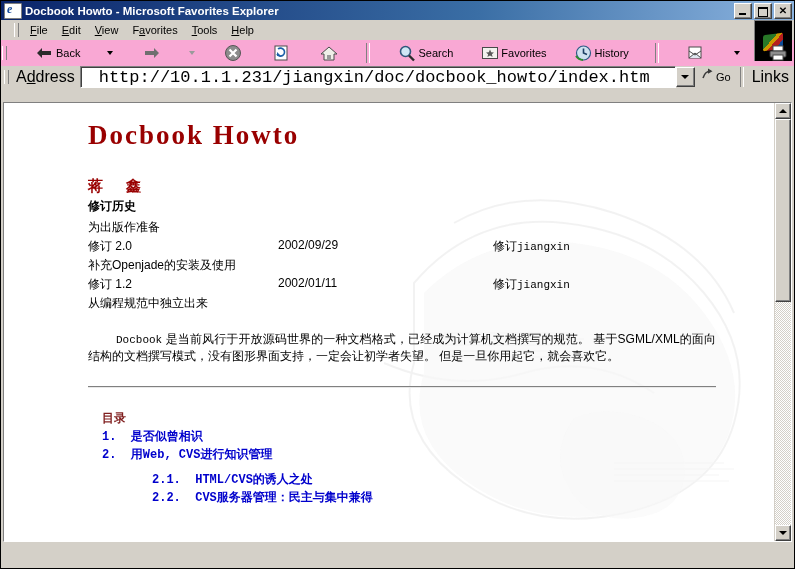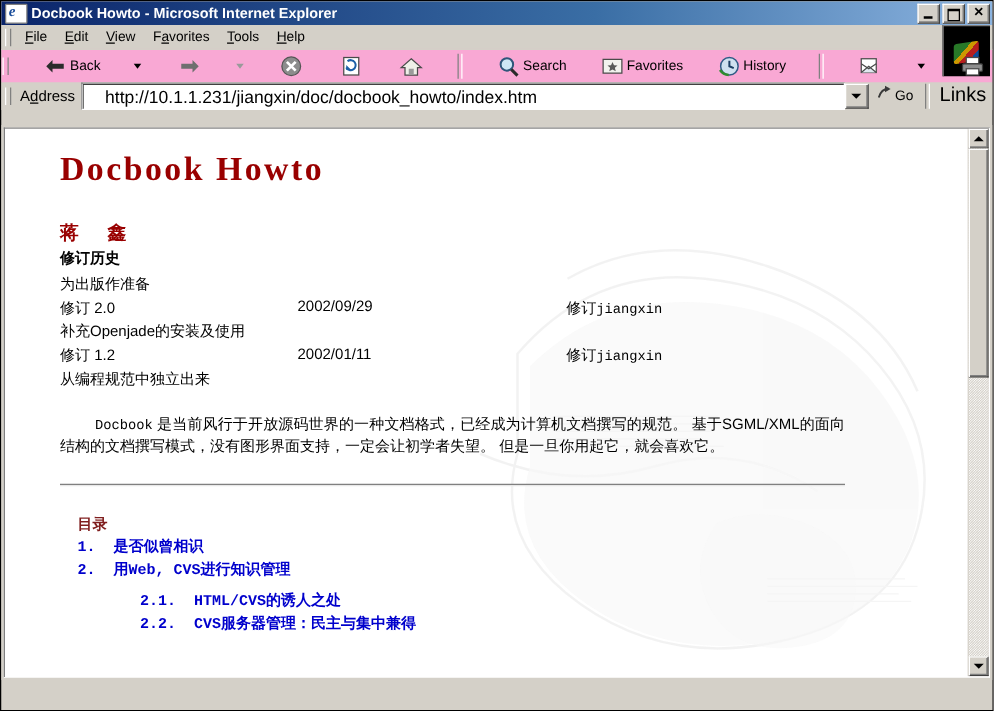--- a/index.html
+++ b/index.html
@@ -87,21 +87,21 @@
   }
   .tb-btn.close { font-weight: bold; font-size: 10px; line-height: 13px; }
 
   
   #menubar {
     height: 19px;
     display: flex;
     align-items: center;
     background: #d4d0c8;
     border-bottom: 0;
-    padding-left: 2px;
+    padding-left: 12px;
     box-sizing: border-box;
     position: relative;
   }
   .grip {
     width: 3px;
     height: 14px;
     margin: 0 4px 0 1px;
     border-left: 1px solid #fff;
     border-right: 1px solid #808080;
     flex: none;
@@ -177,43 +177,44 @@
   
   #addrbar {
     height: 22px;
     display: flex;
     align-items: center;
     background: #d4d0c8;
     padding-left: 2px;
     box-sizing: border-box;
   }
   #addrbar .addr-label {
-    font-size: 12px;
+    font-size: 16px;
     padding: 0 5px 0 3px;
     white-space: nowrap;
   }
   #addr-field {
     flex: 1 1 auto;
     height: 20px;
     background: #fff;
     border-top: 1px solid #808080;
     border-left: 1px solid #808080;
     border-right: 1px solid #fff;
     border-bottom: 1px solid #fff;
     box-shadow: inset 1px 1px 0 #404040;
     display: flex;
     align-items: center;
     position: relative;
     overflow: hidden;
   }
   #addr-url {
-    font-size: 14px;
+    font-size: 17px;
     color: #000;
     padding-left: 18px;
     white-space: nowrap;
+    font-family: Liberation Mono, monospace;
   }
   #addr-drop {
     width: 17px; height: 18px;
     margin-right: 1px;
     background: #d4d0c8;
     border-top: 1px solid #fff;
     border-left: 1px solid #fff;
     border-right: 1px solid #404040;
     border-bottom: 1px solid #404040;
     box-shadow: inset -1px -1px 0 #808080;
@@ -272,21 +273,21 @@
     top: 60px;
     width: 430px;
     height: 400px;
     opacity: .55;
     pointer-events: none;
   }
 
   
   #doc {
     position: relative;
-    padding: 18px 26px 0 44px;
+    padding: 18px 26px 0 84px;
     color: #000;
     font-size: 12px;
   }
   .doc-title {
     font-family: "Liberation Serif", serif;
     font-size: 27px;
     font-weight: bold;
     color: #990000;
     letter-spacing: 2px;
     margin: 0 0 26px 0;
@@ -481,21 +482,21 @@
     align-self: flex-end;
   }
 </style>
 </head>
 <body>
 
 <div id="ie-window">
 
   <div id="titlebar">
     <div class="tb-icon"></div>
-    <div class="tb-title">Docbook Howto - Microsoft Internet Explorer</div>
+    <div class="tb-title">Docbook Howto - Microsoft Favorites Explorer</div>
     <div class="tb-buttons">
       <div class="tb-btn min"></div>
       <div class="tb-btn max"></div>
       <div class="tb-btn close">✕</div>
     </div>
   </div>
 
   <div id="menubar">
     <div class="grip"></div>
     <div class="menu-item"><u>F</u><span title="File">ile</span></div>

